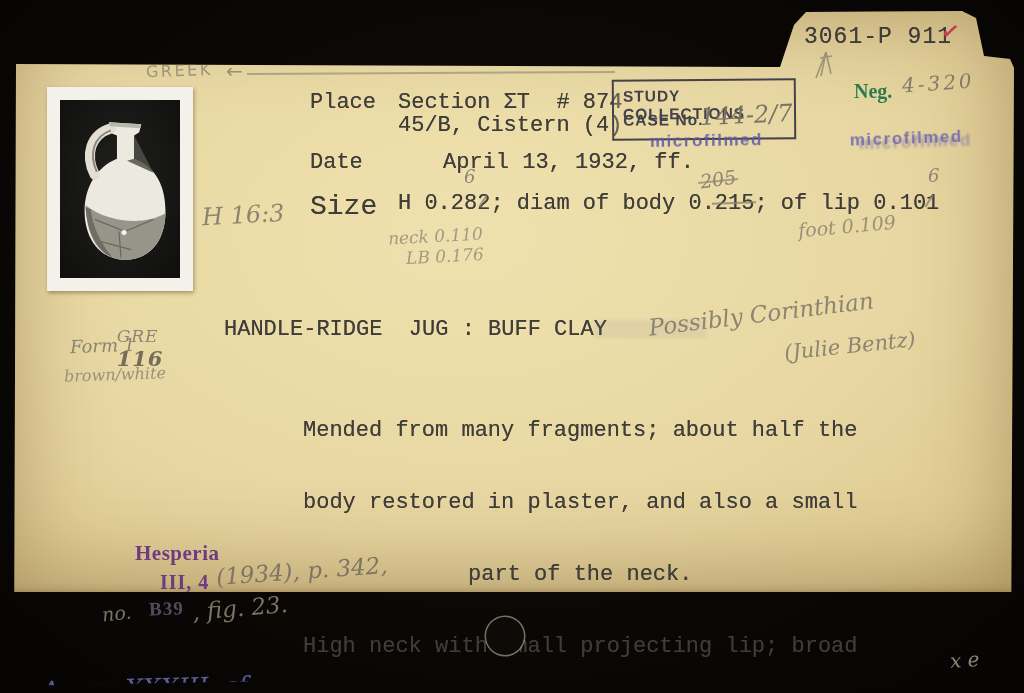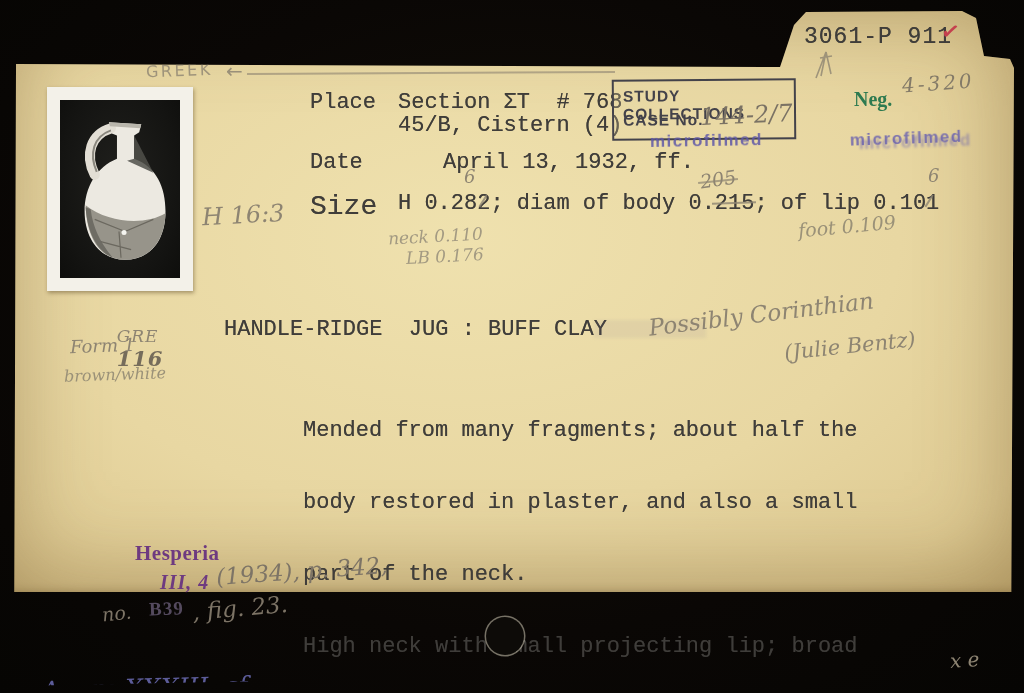--- a/index.html
+++ b/index.html
@@ -16,21 +16,21 @@
   .vignette{position:absolute;inset:0;pointer-events:none;
     box-shadow:inset 0 0 90px 12px rgba(110,82,38,.42), inset 0 0 10px rgba(70,48,12,.35);}
   .abs{position:absolute;}
   .mono{font-family:"Liberation Mono","DejaVu Sans Mono",monospace;color:#3f3d3a;
     text-shadow:0 0 .6px rgba(50,48,45,.7);white-space:pre;}
   .hand{font-family:"DejaVu Serif", serif;font-style:italic;color:#8d8472;white-space:pre;}
   .pencil-print{font-family:"DejaVu Sans", sans-serif;color:#8d8472;white-space:pre;}
   .stamp-purple{font-family:"Liberation Sans", sans-serif;font-weight:bold;color:#5f58a8;
     filter:blur(.3px);letter-spacing:1.5px;}
   .line{background:#8d8472;position:absolute;}
-  .desc-line{height:21.9px;}
+  .desc-line{height:21.9px;text-align:center;}
   .photo{position:absolute;left:47px;top:87px;width:146px;height:204px;
     background:#f3f1e9;box-shadow:1px 2px 4px rgba(60,40,10,.4);}
   .photo-inner{position:absolute;left:13px;top:13px;right:13px;bottom:13px;
     background:radial-gradient(ellipse at 50% 45%, #20201d 0%, #141412 70%, #0e0e0c 100%);}
   .studybox{position:absolute;left:612px;top:79px;width:180px;height:57px;
     border:2.5px solid #43424a;transform:rotate(-.5deg);background:rgba(232,215,162,.25);}
   .hole{position:absolute;left:486px;top:617px;width:38px;height:38px;border-radius:50%;
     background:#0d0b08;box-shadow:0 0 0 1.5px rgba(250,245,220,.45);}
   .ghost{position:absolute;left:594px;top:320px;width:112px;height:18px;
     background:rgba(130,120,150,.10);filter:blur(1.5px);}
@@ -58,36 +58,36 @@
         <path d="M73,35 L92,72 L66,60 L73,58 Z" fill="#50504a" opacity=".85"></path>
         <path d="M25,104 C26,140 42,158 64,158 C86,158 103,142 104,112 C84,124 48,122 25,104 Z" fill="#97948a"></path>
         <path d="M25,106 C27,134 38,150 52,156 C40,142 32,126 30,108 Z" fill="#6e6c64"></path>
         <path d="M34,118 L64,130 M64,130 L92,118 M58,130 L60,156 M40,140 L70,148" stroke="#6b685f" stroke-width="1.2" fill="none"></path>
         <circle cx="63" cy="131" r="2.5" fill="#f5f5f0"></circle>
       </svg>
     </div>
   </div>
 
   <div class="abs mono" style="left:310px;top:90px;font-size:22px;">Place</div>
-  <div class="abs mono" style="left:398px;top:90px;font-size:22px;">Section ΣT  # 768</div>
+  <div class="abs mono" style="left:398px;top:90px;font-size:22px;">Section ΣT  # 874</div>
   <div class="abs mono" style="left:398px;top:113px;font-size:22px;">45/B, Cistern (4)</div>
 
   <div class="studybox">
     <div class="abs" style="left:9px;top:6px;font-size:15.5px;font-weight:bold;color:#43424a;letter-spacing:1px;">STUDY COLLECTIONS</div>
     <div class="abs" style="left:9px;top:30px;font-size:15.5px;font-weight:bold;color:#43424a;letter-spacing:1px;">CASE No.</div>
     <div class="abs hand" style="left:86px;top:20px;font-size:24px;color:#7a7264;transform:rotate(-2deg);width:120px;">144-2/7</div>
   </div>
 
   <div class="abs stamp-purple" style="left:650px;top:131px;font-size:17px;transform:rotate(-1deg);opacity:.85;">microfilmed</div>
 
   <svg class="abs" style="left:810px;top:46px;" width="32" height="36" viewBox="0 0 32 36">
     <path d="M6,32 L16,6 M16,6 L11,30 M16,6 L21,28 M10,12 L22,10" stroke="#8d8472" stroke-width="1.6" fill="none" opacity=".8"></path>
   </svg>
 
-  <div class="abs" style="left:854px;top:88px;font-family:'Liberation Serif',serif;font-weight:bold;font-size:20px;color:#2e7a50;">Neg.</div>
+  <div class="abs" style="left:854px;top:80px;font-family:'Liberation Serif',serif;font-weight:bold;font-size:20px;color:#2e7a50;">Neg.</div>
   <div class="abs hand" style="left:902px;top:71px;font-size:20px;letter-spacing:3px;transform:rotate(-4deg);color:#837a68;">4-320</div>
 
   <div class="abs" style="left:850px;top:128px;width:150px;height:32px;transform:rotate(-2deg);">
     <span class="abs stamp-purple" style="left:0;top:0;font-size:17px;color:#6c64b0;filter:blur(.5px);opacity:.85;">microfilmed</span>
     <span class="abs stamp-purple" style="left:9px;top:4px;font-size:17px;color:#6c64b0;filter:blur(1.2px);opacity:.5;">microfilmed</span>
   </div>
 
   <div class="abs mono" style="left:310px;top:150px;font-size:22px;">Date</div>
   <div class="abs mono" style="left:398px;top:150px;font-size:22px;margin-left:45px;">April 13, 1932, ff.</div>
 
@@ -125,21 +125,21 @@
     <div class="desc-line">body restored in plaster, and also a small</div>
     <div class="desc-line">part of the neck.</div>
     <div class="desc-line">High neck with small projecting lip; broad</div>
     
     
     
     
   </div>
 
   <div class="abs" style="left:135px;top:541px;font-family:'Liberation Serif',serif;font-weight:bold;font-size:21px;color:#6e3a80;letter-spacing:.5px;">Hesperia</div>
-  <div class="abs" style="left:160px;top:571px;font-family:'Liberation Serif',serif;font-weight:bold;font-size:20px;color:#6e3a80;letter-spacing:1px;font-style:italic;">III, 4</div>
+  <div class="abs" style="left:160px;top:571px;font-family:'Liberation Serif',serif;font-weight:bold;font-size:20px;color:#6e3a80;letter-spacing:1px;">III, 4</div>
   <div class="abs hand" style="left:216px;top:558px;font-size:23px;transform:rotate(-4deg);color:#7d7466;">(1934), p. 342,</div>
   <div class="abs hand" style="left:102px;top:602px;font-size:19px;transform:rotate(-6deg);color:#7d7466;">no.</div>
   <div class="abs" style="left:149px;top:598px;font-family:'Liberation Serif',serif;font-weight:bold;font-size:19px;color:#544a5e;letter-spacing:1px;transform:rotate(-2deg);">B39</div>
   <div class="abs hand" style="left:192px;top:595px;font-size:23px;transform:rotate(-5deg);color:#7d7466;">, fig. 23.</div>
 
   <div class="abs" style="left:10px;top:645px;font-family:'DejaVu Serif',serif;font-style:italic;font-size:25px;color:#5c5c99;transform:rotate(-1.5deg);white-space:pre;">
     <span>Agora </span><span style="border-bottom:2px solid #5c5c99;">XXXIII</span><span>, cf</span>
     
   </div>
 

